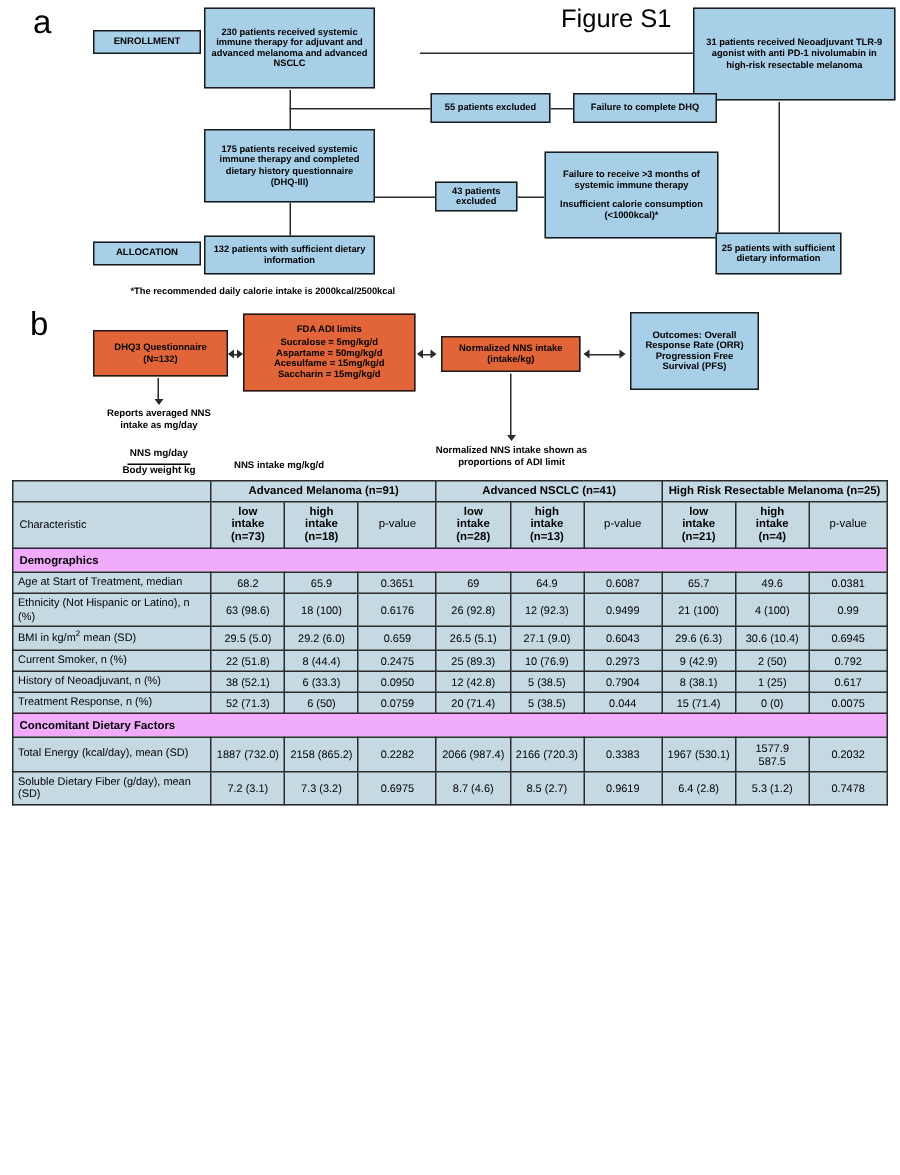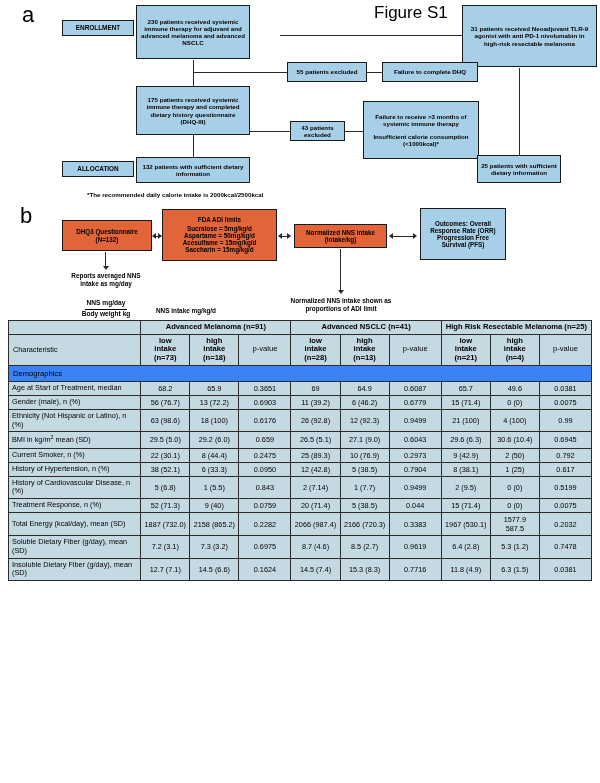--- a/index.html
+++ b/index.html
@@ -38,21 +38,21 @@
   table.stab{border-collapse:collapse;width:584px;table-layout:fixed;
              font-size:7.2px;background:#c5d9e3;}
   table.stab td,table.stab th{
      border:1.1px solid #2b2b2b;background:#c5d9e3;
      padding:2px 3px;vertical-align:middle;font-weight:normal;color:#000;
   }
   table.stab th{font-weight:bold;text-align:center;font-size:7.6px;line-height:1.15;}
   td.lbl{text-align:left;font-size:7.3px;line-height:1.2;padding-left:4px;}
   td.val{text-align:center;font-size:7.3px;}
   tr.section td{
-     background:#3b82f6;text-align:left;font-size:7.6px;font-weight:normal;
+     background:#f0abfc;text-align:left;font-size:7.6px;font-weight:bold;
      padding:3px 4px;border:1.1px solid #2b2b2b;
   }
   .hdr-blank{background:#c5d9e3;}
   .sup{font-size:5.3px;vertical-align:super;}
 </style>
 </head>
 <body>
 
 <div class="fig-title" style="left:374px;top:3px;">Figure S1</div>
 
@@ -206,32 +206,20 @@
           <td class="val">65.9</td>
           <td class="val">0.3651</td>
           <td class="val">69</td>
           <td class="val">64.9</td>
           <td class="val">0.6087</td>
           <td class="val">65.7</td>
           <td class="val">49.6</td>
           <td class="val">0.0381</td>
         </tr>
         <tr>
-          <td class="lbl">Gender (male), n (%)</td>
-          <td class="val">56 (76.7)</td>
-          <td class="val">13 (72.2)</td>
-          <td class="val">0.6903</td>
-          <td class="val">11 (39.2)</td>
-          <td class="val">6 (46.2)</td>
-          <td class="val">0.6779</td>
-          <td class="val">15 (71.4)</td>
-          <td class="val">0 (0)</td>
-          <td class="val">0.0075</td>
-        </tr>
-        <tr>
           <td class="lbl">Ethnicity (Not Hispanic or Latino), n (%)</td>
           <td class="val">63 (98.6)</td>
           <td class="val">18 (100)</td>
           <td class="val">0.6176</td>
           <td class="val">26 (92.8)</td>
           <td class="val">12 (92.3)</td>
           <td class="val">0.9499</td>
           <td class="val">21 (100)</td>
           <td class="val">4 (100)</td>
           <td class="val">0.99</td>
@@ -243,65 +231,56 @@
           <td class="val">0.659</td>
           <td class="val">26.5 (5.1)</td>
           <td class="val">27.1 (9.0)</td>
           <td class="val">0.6043</td>
           <td class="val">29.6 (6.3)</td>
           <td class="val">30.6 (10.4)</td>
           <td class="val">0.6945</td>
         </tr>
         <tr>
           <td class="lbl">Current Smoker, n (%)</td>
-          <td class="val">22 (30.1)</td>
+          <td class="val">22 (51.8)</td>
           <td class="val">8 (44.4)</td>
           <td class="val">0.2475</td>
           <td class="val">25 (89.3)</td>
           <td class="val">10 (76.9)</td>
           <td class="val">0.2973</td>
           <td class="val">9 (42.9)</td>
           <td class="val">2 (50)</td>
           <td class="val">0.792</td>
         </tr>
         <tr>
-          <td class="lbl">History of Hypertension, n (%)</td>
+          <td class="lbl">History of Neoadjuvant, n (%)</td>
           <td class="val">38 (52.1)</td>
           <td class="val">6 (33.3)</td>
           <td class="val">0.0950</td>
           <td class="val">12 (42.8)</td>
           <td class="val">5 (38.5)</td>
           <td class="val">0.7904</td>
           <td class="val">8 (38.1)</td>
           <td class="val">1 (25)</td>
           <td class="val">0.617</td>
         </tr>
         <tr>
-          <td class="lbl">History of Cardiovascular Disease, n (%)</td>
-          <td class="val">5 (6.8)</td>
-          <td class="val">1 (5.5)</td>
-          <td class="val">0.843</td>
-          <td class="val">2 (7.14)</td>
-          <td class="val">1 (7.7)</td>
-          <td class="val">0.9499</td>
-          <td class="val">2 (9.5)</td>
-          <td class="val">0 (0)</td>
-          <td class="val">0.5199</td>
-        </tr>
-        <tr>
           <td class="lbl">Treatment Response, n (%)</td>
           <td class="val">52 (71.3)</td>
-          <td class="val">9 (40)</td>
+          <td class="val">6 (50)</td>
           <td class="val">0.0759</td>
           <td class="val">20 (71.4)</td>
           <td class="val">5 (38.5)</td>
           <td class="val">0.044</td>
           <td class="val">15 (71.4)</td>
           <td class="val">0 (0)</td>
           <td class="val">0.0075</td>
+        </tr>
+        <tr class="section">
+          <td colspan="10">Concomitant Dietary Factors</td>
         </tr>
         <tr>
           <td class="lbl">Total Energy (kcal/day), mean (SD)</td>
           <td class="val">1887 (732.0)</td>
           <td class="val">2158 (865.2)</td>
           <td class="val">0.2282</td>
           <td class="val">2066 (987.4)</td>
           <td class="val">2166 (720.3)</td>
           <td class="val">0.3383</td>
           <td class="val">1967 (530.1)</td>
@@ -313,27 +292,15 @@
           <td class="val">7.2 (3.1)</td>
           <td class="val">7.3 (3.2)</td>
           <td class="val">0.6975</td>
           <td class="val">8.7 (4.6)</td>
           <td class="val">8.5 (2.7)</td>
           <td class="val">0.9619</td>
           <td class="val">6.4 (2.8)</td>
           <td class="val">5.3 (1.2)</td>
           <td class="val">0.7478</td>
         </tr>
-        <tr>
-          <td class="lbl">Insoluble Dietary Fiber (g/day), mean (SD)</td>
-          <td class="val">12.7 (7.1)</td>
-          <td class="val">14.5 (6.6)</td>
-          <td class="val">0.1624</td>
-          <td class="val">14.5 (7.4)</td>
-          <td class="val">15.3 (8.3)</td>
-          <td class="val">0.7716</td>
-          <td class="val">11.8 (4.9)</td>
-          <td class="val">6.3 (1.5)</td>
-          <td class="val">0.0381</td>
-        </tr>
       </tbody>
   </table>
 </div>
 
 </body></html>

